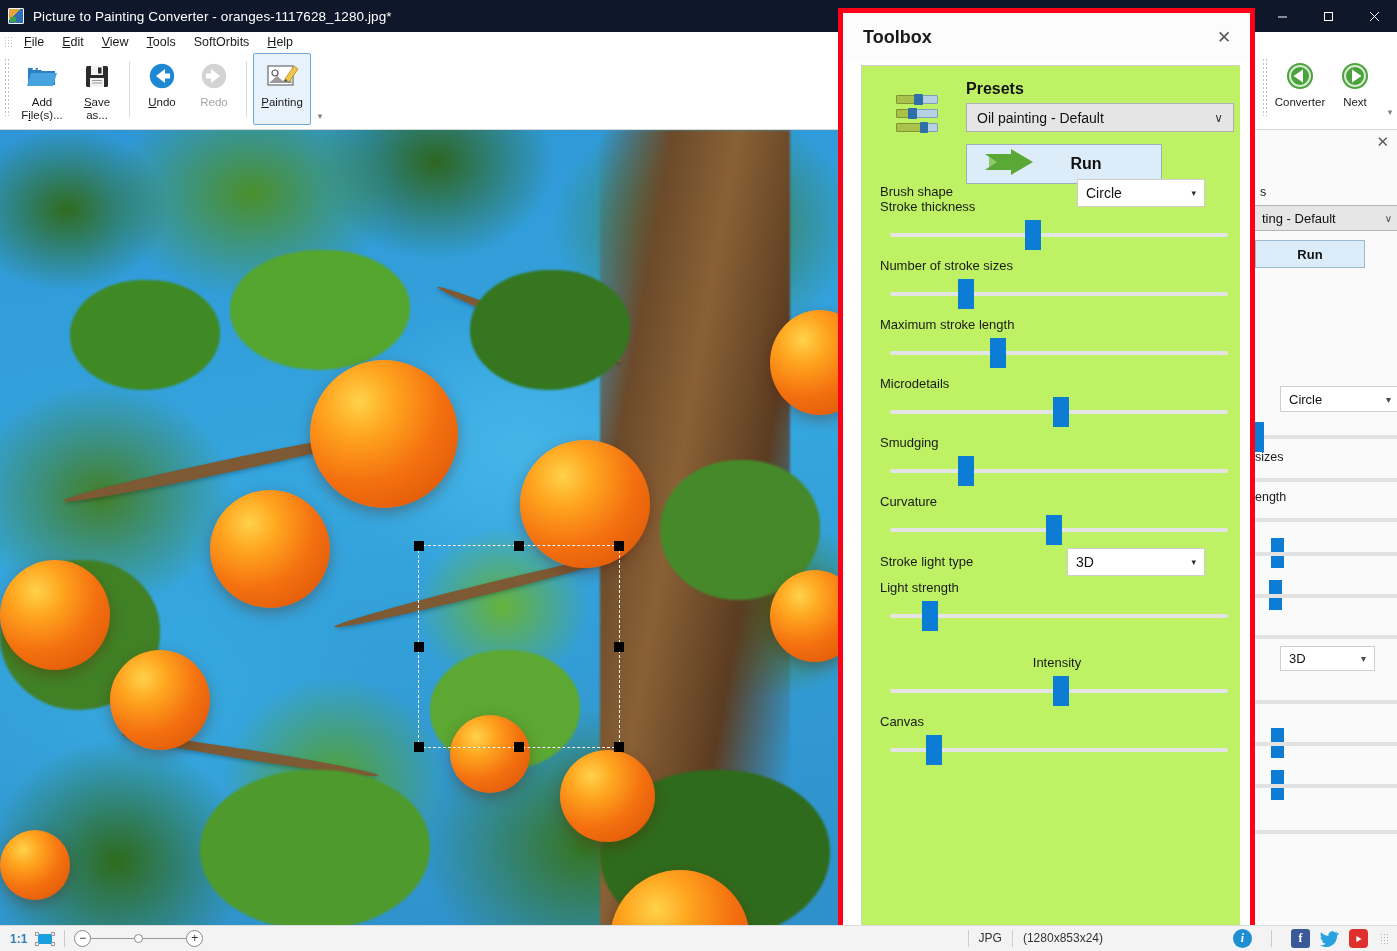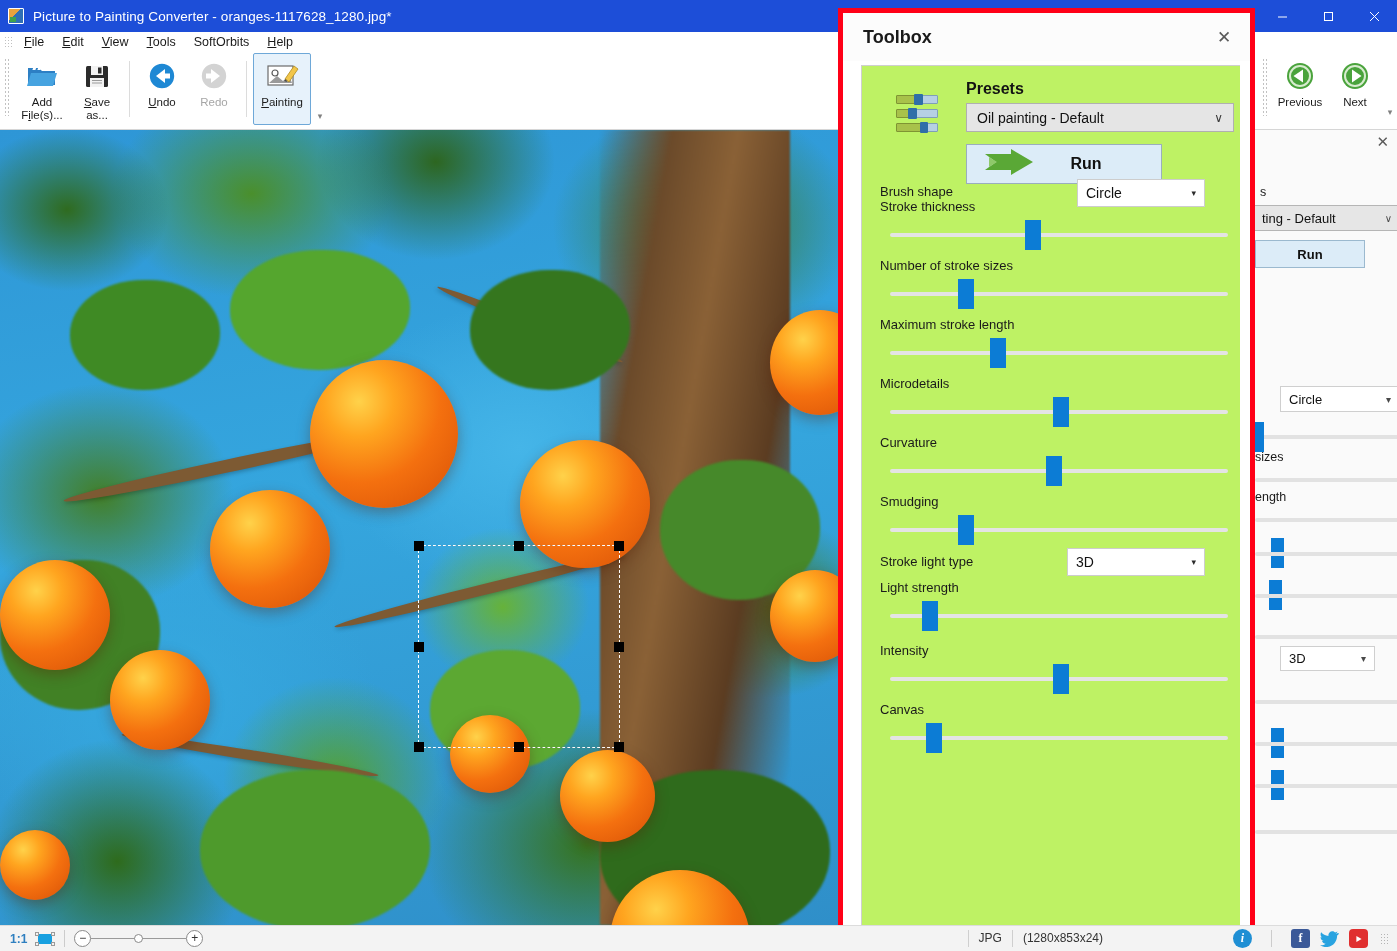--- a/index.html
+++ b/index.html
@@ -7,21 +7,21 @@
     width: 1397px; height: 951px;
     overflow: hidden;
     font-family: "Liberation Sans", sans-serif;
     background: #f0f0f0;
   }
   #app { position: relative; width:1397px; height:951px; }
 
   
   .titlebar {
     position:absolute; left:0; top:0; width:1397px; height:32px;
-    background:#1d4ed8; color:#ffffff;
+    background:#0f172a; color:#ffffff;
     display:flex; align-items:center;
   }
   .title-icon {
     width:16px; height:16px; margin-left:8px; margin-right:9px;
     background:linear-gradient(135deg,#e8a33d 0%,#e8a33d 40%,#2f6fb5 41%,#2f6fb5 100%);
     border:1px solid #ffffff; border-radius:1px; flex:none;
     position:relative;
   }
   .title-icon:after{
     content:""; position:absolute; left:1px; top:8px; width:6px; height:5px;
@@ -384,21 +384,21 @@
     <div class="nav-group">
       <div class="rib-grip"></div>
       <div class="rib-btn wide">
         <div class="rib-icon">
           <svg width="30" height="30" viewBox="0 0 30 30">
             <circle cx="15" cy="15" r="13" fill="#4aa33c"></circle>
             <circle cx="15" cy="15" r="10" fill="none" stroke="#d8eccf" stroke-width="2"></circle>
             <path d="M18 8.5 L8.5 15 L18 21.5 Z" fill="#ffffff"></path>
           </svg>
         </div>
-        <div class="lbl">Previous</div>
+        <div class="lbl">Converter</div>
       </div>
       <div class="rib-btn">
         <div class="rib-icon">
           <svg width="30" height="30" viewBox="0 0 30 30">
             <circle cx="15" cy="15" r="13" fill="#4aa33c"></circle>
             <circle cx="15" cy="15" r="10" fill="none" stroke="#d8eccf" stroke-width="2"></circle>
             <path d="M12 8.5 L21.5 15 L12 21.5 Z" fill="#ffffff"></path>
           </svg>
         </div>
         <div class="lbl">Next</div>
@@ -563,52 +563,52 @@
 
         <div class="ctl" style="margin-top:8px;">
           <div class="ctl-label">Microdetails</div>
           <div class="slider">
             <div class="track"></div>
             <div class="thumb" style="left:49%;"></div>
           </div>
         </div>
 
         <div class="ctl" style="margin-top:8px;">
+          <div class="ctl-label">Smudging</div>
+          <div class="slider">
+            <div class="track"></div>
+            <div class="thumb" style="left:22%;"></div>
+          </div>
+        </div>
+
+        <div class="ctl" style="margin-top:8px;">
           <div class="ctl-label">Curvature</div>
           <div class="slider">
             <div class="track"></div>
             <div class="thumb" style="left:47%;"></div>
-          </div>
-        </div>
-
-        <div class="ctl" style="margin-top:8px;">
-          <div class="ctl-label">Smudging</div>
-          <div class="slider">
-            <div class="track"></div>
-            <div class="thumb" style="left:22%;"></div>
           </div>
         </div>
 
         <div class="ctl" style="margin-top:9px;">
           <div class="ctl-label">Stroke light type</div>
           <div class="combo-inline" style="top:-6px; width:138px;">
             <span>3D</span>
             <span class="chev">▾</span>
           </div>
         </div>
 
         <div class="ctl" style="margin-top:11px;">
           <div class="ctl-label">Light strength</div>
           <div class="slider">
             <div class="track"></div>
             <div class="thumb" style="left:12%;"></div>
           </div>
         </div>
 
-        <div class="ctl" style="margin-top:12px;">
+        <div class="ctl" style="margin-top:24px;text-align:center;">
           <div class="ctl-label">Intensity</div>
           <div class="slider">
             <div class="track"></div>
             <div class="thumb" style="left:49%;"></div>
           </div>
         </div>
 
 
         <div class="ctl" style="margin-top:8px;">
           <div class="ctl-label">Canvas</div>

